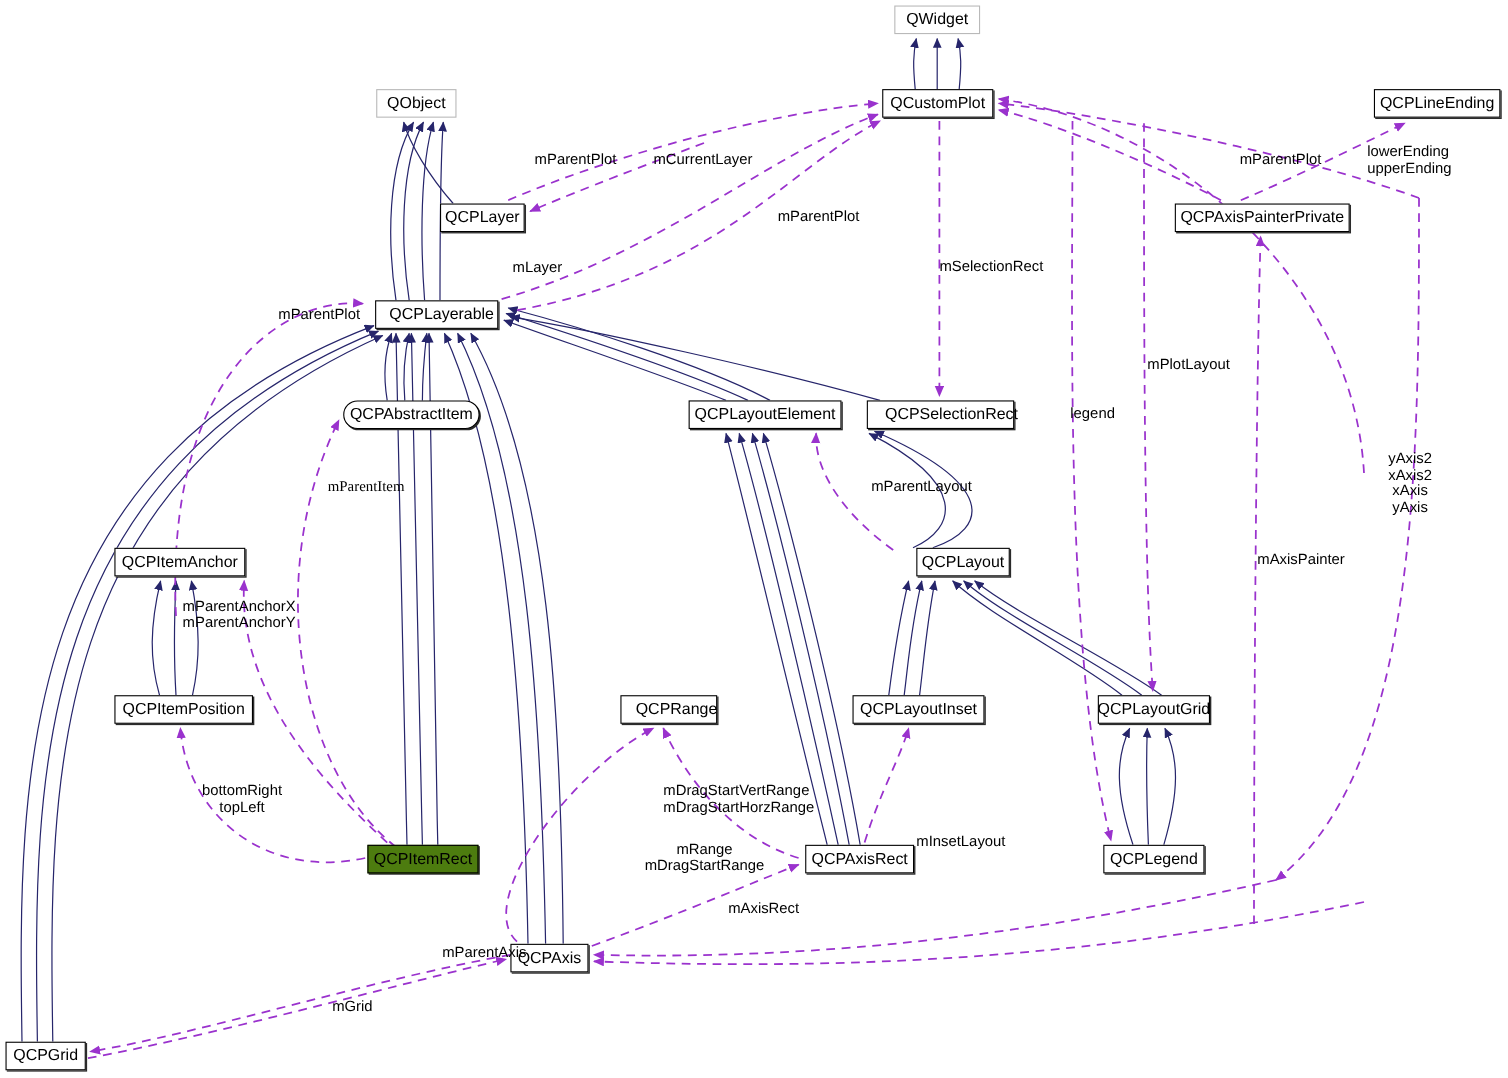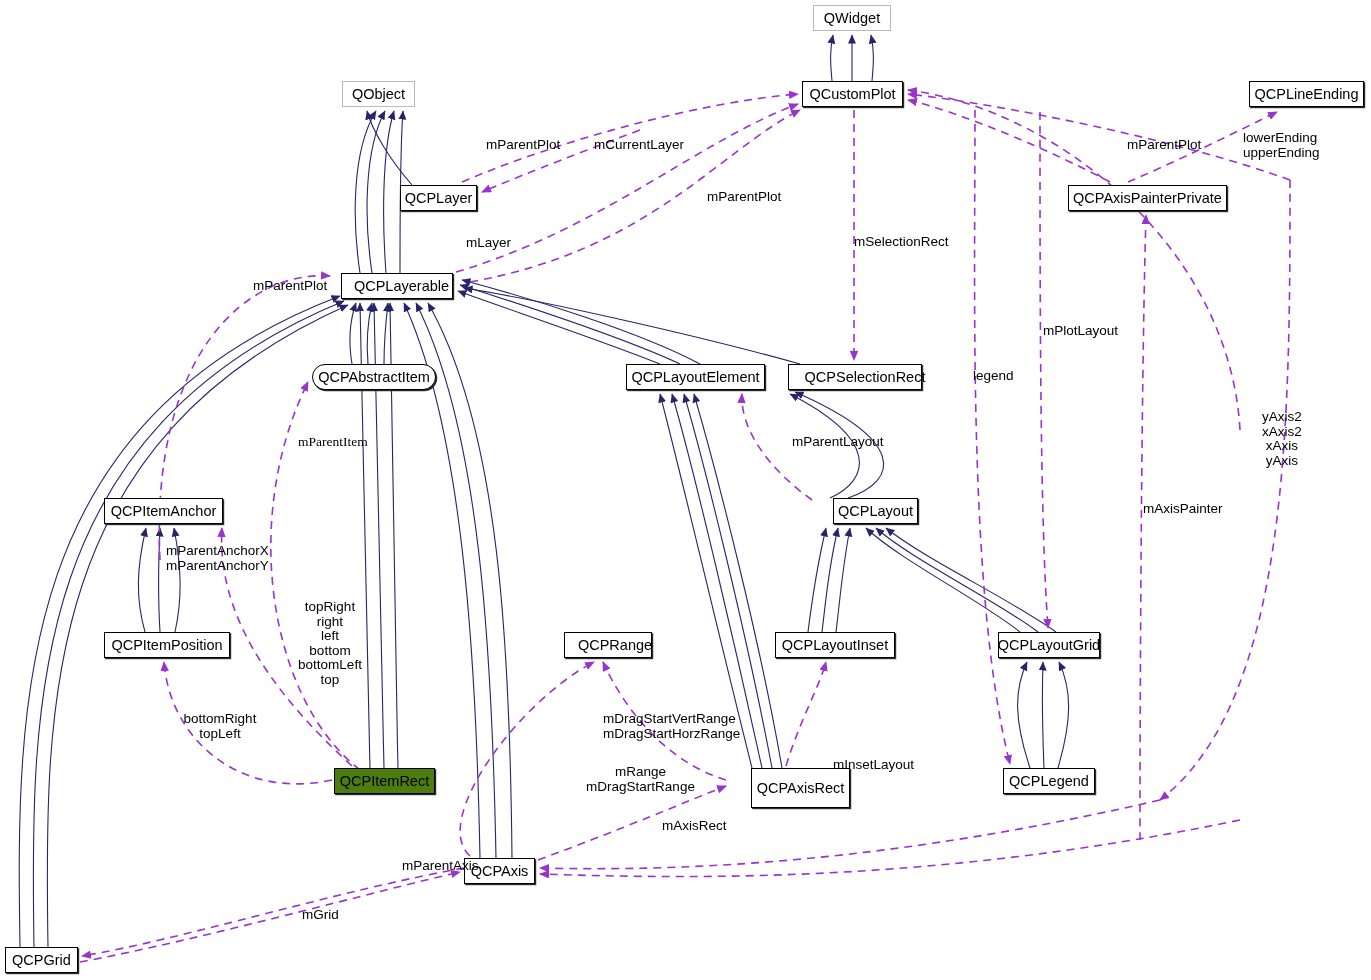--- a/index.html
+++ b/index.html
@@ -219,21 +219,21 @@
   <div class="node thick" style="left:104px;top:632px;width:126px;height:26px;">QCPItemPosition</div>
 
   <div class="node thick" style="left:564px;top:632px;width:88px;height:26px;padding-left:21px;">QCPRange</div>
 
   <div class="node thick" style="left:775px;top:632px;width:120px;height:26px;">QCPLayoutInset</div>
 
   <div class="node thick" style="left:998px;top:632px;width:102px;height:26px;">QCPLayoutGrid</div>
 
   <div class="node thick current" style="left:334px;top:768px;width:101px;height:26px;">QCPItemRect</div>
 
-  <div class="node thick" style="left:751px;top:768px;width:99px;height:40px;">QCPAxisRect</div>
+  <div class="node thick" style="left:732px;top:768px;width:99px;height:26px;">QCPAxisRect</div>
 
   <div class="node thick" style="left:1003px;top:768px;width:92px;height:26px;">QCPLegend</div>
 
   <div class="node thick" style="left:464px;top:858px;width:71px;height:26px;">QCPAxis</div>
 
   <div class="node thick" style="left:5px;top:947px;width:73px;height:26px;">QCPGrid</div>
 
   <div class="elabel" style="left:486px;top:138px;">mParentPlot</div>
 
   <div class="elabel" style="left:594px;top:138px;">mCurrentLayer</div>
@@ -262,26 +262,20 @@
 
   <div class="elabel" style="left:298px;top:435px;font-family:Liberation Serif, serif;">mParentItem</div>
 
   <div class="elabel" style="left:792px;top:435px;">mParentLayout</div>
 
   <div class="elabel" style="left:1143px;top:502px;">mAxisPainter</div>
 
   <div class="elabel" style="left:166px;top:544px;">mParentAnchorX
 mParentAnchorY</div>
 
-  <div class="elabel ctr" style="left:295px;top:600px;width:70px;">topRight
-right
-left
-bottom
-bottomLeft
-top</div>
 
   <div class="elabel ctr" style="left:170px;top:712px;width:100px;">bottomRight
 topLeft</div>
 
   <div class="elabel" style="left:603px;top:712px;">mDragStartVertRange
 mDragStartHorzRange</div>
 
   <div class="elabel" style="left:833px;top:720px;margin-top:38px;">mInsetLayout</div>
 
   <div class="elabel ctr" style="left:568px;top:765px;width:145px;">mRange

